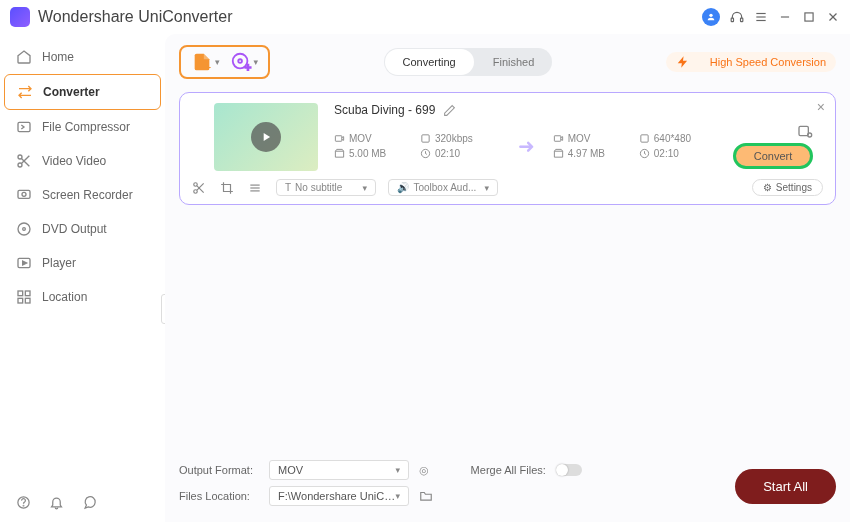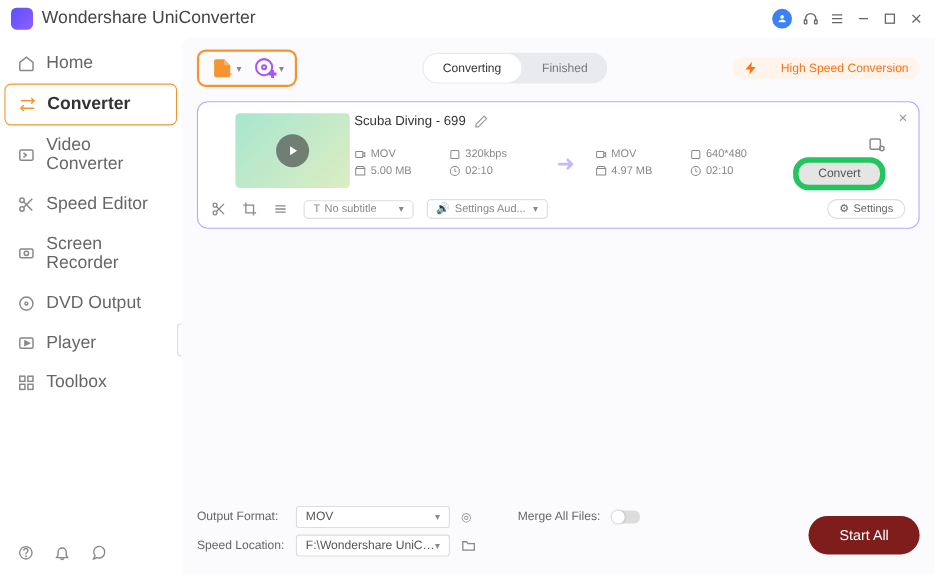--- a/index.html
+++ b/index.html
@@ -5,52 +5,52 @@
 * { box-sizing: border-box; margin: 0; padding: 0; font-family: -apple-system, BlinkMacSystemFont, "Segoe UI", Arial, sans-serif; }
 body { width: 850px; height: 522px; background: #fff; overflow: hidden; font-size: 12px; color: #333; }
 .titlebar { height: 34px; display: flex; align-items: center; padding: 0 10px; }
 .logo { width: 20px; height: 20px; background: linear-gradient(135deg,#5b4fff,#8f5fff); border-radius: 5px; margin-right: 8px; }
 .appname { font-size: 16px; color: #444; flex: 1; }
 .tb-right { display: flex; align-items: center; gap: 10px; }
 .avatar { width: 18px; height: 18px; background: #3b82f6; border-radius: 50%; display:flex;align-items:center;justify-content:center;color:#fff;font-size:10px; }
 .tb-ico { width: 14px; height: 14px; color: #666; cursor: pointer; }
 .main { display: flex; height: 488px; }
 .sidebar { width: 165px; padding: 6px 4px; display:flex; flex-direction:column; position:relative;}
-.side-item { display: flex; align-items: center; gap: 10px; padding: 9px 12px; color: #666; font-size: 16px; cursor:pointer; border-radius:6px; }
+.side-item { display: flex; align-items: center; gap: 10px; padding: 9px 12px; color: #666; font-size: 12px; cursor:pointer; border-radius:6px; }
 .side-item.active { background:#fff; border:1.5px solid #f59532; color:#333; font-weight:600; }
 .side-icon { width:16px; height:16px; color:#888; display:flex; align-items:center; justify-content:center;}
 .side-item.active .side-icon{color:#f59532;}
 .side-bottom { margin-top:auto; display:flex; gap:18px; padding:10px 12px 6px; color:#888;}
 .side-bottom span{cursor:pointer;}
 .collapse-handle{position:absolute;right:-8px;top:260px;width:12px;height:30px;background:#fff;border:1px solid #ddd;border-radius:3px;display:flex;align-items:center;justify-content:center;color:#999;font-size:10px;cursor:pointer;}
 .content { flex:1; background:#fbfbfd; border-radius:10px 0 0 0; padding:8px 14px 10px; display:flex; flex-direction:column; position:relative;}
 .topbar { display:flex; align-items:center; gap:12px; height:40px;}
 .addbox { display:flex; align-items:center; gap:10px; border:2px solid #f59532; border-radius:8px; padding:4px 10px; }
 .addbtn { display:flex; align-items:center; cursor:pointer; color:#f59532;}
 .addbtn svg{width:22px;height:22px;}
 .caret{font-size:9px;color:#888;margin-left:2px;}
 .tabswitch { margin-left:auto; margin-right:auto; display:flex; background:#e8eaed; border-radius:14px; overflow:hidden; height:28px;}
 .tab { padding:0 18px; font-size:11px; color:#777; display:flex;align-items:center; cursor:pointer;}
 .tab.active{ background:#fff; color:#333; border-radius:14px; margin:1px;}
 .highspeed { display:flex; align-items:center; gap:20px; color:#f97316; font-size:11px; cursor:pointer; padding:3px 10px; border-radius:12px; background:#fff5ec;}
 .card { margin-top:10px; border:1.5px solid #b9a8ff; border-radius:10px; padding:10px 12px 8px; background:#fff; position:relative;}
 .card-close{position:absolute;top:6px;right:10px;color:#999;cursor:pointer;font-size:14px;}
-.cardrow{display:flex;gap:4px;padding-left:22px;}
+.cardrow{display:flex;gap:16px;padding-left:22px;}
 .thumb{width:104px;height:68px;background:linear-gradient(135deg,#a8e6cf,#dcedc1);border-radius:4px;display:flex;align-items:center;justify-content:center;position:relative;}
 .playcirc{width:30px;height:30px;background:rgba(80,80,80,0.7);border-radius:50%;display:flex;align-items:center;justify-content:center;color:#fff;}
 .info{flex:1;display:flex;flex-direction:column;}
 .filetitle{display:flex;align-items:center;gap:8px;font-size:12px;color:#333;margin-bottom:6px;}
 .filetitle .edit-ico{color:#999;cursor:pointer;}
 .metarow{display:flex;align-items:center;gap:14px;}
 .metagrid{display:grid;grid-template-columns:80px 80px;row-gap:4px;column-gap:6px;font-size:10px;color:#888;}
 .mcell{display:flex;align-items:center;gap:4px;}
 .arrow{color:#c8b8ff;font-size:20px;margin:0 4px;}
 .outcol{display:flex;flex-direction:column;gap:4px;align-items:flex-end;}
 .gear-sm{color:#888;cursor:pointer;}
-.convertbtn{border:5px solid #22c55e;background:#e5e5e5;color:#555;border-radius:14px;padding:4px 18px;font-size:11px;cursor:pointer;}
+.convertbtn{border:3px solid #22c55e;background:#fdba74;color:#555;border-radius:14px;padding:4px 18px;font-size:11px;cursor:pointer;}
 .toolrow{display:flex;align-items:center;gap:12px;margin-top:8px;}
 .toolico{color:#888;cursor:pointer;width:16px;text-align:center;}
 .sel{border:1px solid #ddd;border-radius:4px;padding:2px 8px;font-size:10px;color:#888;background:#fff;cursor:pointer;display:flex;align-items:center;gap:4px;}
 .sel .dd{margin-left:auto;font-size:9px;}
 .settingsbtn{margin-left:auto;border:1px solid #ddd;border-radius:12px;padding:2px 10px;font-size:10px;color:#666;display:flex;align-items:center;gap:4px;cursor:pointer;}
 .footer{margin-top:auto;border-top:0;padding-top:6px;}
 .frow{display:flex;align-items:center;gap:10px;font-size:11px;color:#666;margin-bottom:6px;}
 .frow .lbl{width:80px;}
 .fsel{border:1px solid #ddd;border-radius:3px;padding:3px 8px;width:140px;background:#fff;display:flex;align-items:center;font-size:11px;color:#555;}
 .fsel .dd{margin-left:auto;font-size:9px;color:#888;}
@@ -123,32 +123,32 @@
         </span>
         <span>Converter</span>
       </div>
     <div class="side-item">
         <span class="side-icon">
           <svg viewBox="0 0 24 24" width="16" height="16" fill="none" stroke="currentColor" stroke-width="2">
             <rect x="3" y="5" width="18" height="14" rx="2"></rect>
             <path d="M8 9l4 3-4 3"></path>
           </svg>
         </span>
-        <span>Video Converter</span>
+        <span>File Compressor</span>
       </div>
     <div class="side-item">
         <span class="side-icon">
           <svg viewBox="0 0 24 24" width="16" height="16" fill="none" stroke="currentColor" stroke-width="2">
             <circle cx="6" cy="6" r="3"></circle>
             <circle cx="6" cy="18" r="3"></circle>
             <line x1="20" y1="4" x2="8.5" y2="15.5"></line>
             <line x1="20" y1="20" x2="8.5" y2="8.5"></line>
           </svg>
         </span>
-        <span>Speed Editor</span>
+        <span>Video Video</span>
       </div>
     <div class="side-item">
         <span class="side-icon">
           <svg viewBox="0 0 24 24" width="16" height="16" fill="none" stroke="currentColor" stroke-width="2">
             <rect x="3" y="5" width="18" height="12" rx="2"></rect>
             <circle cx="12" cy="11" r="3"></circle>
           </svg>
         </span>
         <span>Screen Recorder</span>
       </div>
@@ -172,21 +172,21 @@
       </div>
     <div class="side-item">
         <span class="side-icon">
           <svg viewBox="0 0 24 24" width="16" height="16" fill="none" stroke="currentColor" stroke-width="2">
             <rect x="3" y="3" width="7" height="7"></rect>
             <rect x="14" y="3" width="7" height="7"></rect>
             <rect x="3" y="14" width="7" height="7"></rect>
             <rect x="14" y="14" width="7" height="7"></rect>
           </svg>
         </span>
-        <span>Toolbox</span>
+        <span>Location</span>
       </div>
     <div class="side-bottom">
       <span>
           <svg viewBox="0 0 24 24" width="15" height="15" fill="none" stroke="currentColor" stroke-width="2">
             <circle cx="12" cy="12" r="9"></circle>
             <path d="M9 9a3 3 0 115 2c-1 1-2 1-2 3"></path>
             <circle cx="12" cy="17" r="0.5" fill="currentColor"></circle>
           </svg>
         </span>
       <span>
@@ -346,21 +346,21 @@
               <line x1="4" y1="17" x2="20" y2="17"></line>
             </svg>
           </span>
         <div class="sel" style="width:100px">
             <span>T</span>
             <span>No subtitle</span>
             <span class="dd">▾</span>
           </div>
         <div class="sel" style="width:110px">
             <span>🔊</span>
-            <span>Settings Aud...</span>
+            <span>Toolbox Aud...</span>
             <span class="dd">▾</span>
           </div>
         <div class="settingsbtn">
             <span>⚙</span>
             <span>Settings</span>
           </div>
       </div>
     </div>
 
     <div class="footer">
@@ -368,21 +368,21 @@
         <span class="lbl">Output Format:</span>
         <div class="fsel">
             <span>MOV</span>
             <span class="dd">▾</span>
           </div>
         <span style="color:#888;cursor:pointer">◎</span>
         <span style="margin-left:32px">Merge All Files:</span>
         <div class="toggle"></div>
       </div>
       <div class="frow">
-        <span class="lbl">Speed Location:</span>
+        <span class="lbl">Files Location:</span>
         <div class="fsel">
             <span style="white-space:nowrap;overflow:hidden;text-overflow:ellipsis">F:\Wondershare UniConverter</span>
             <span class="dd">▾</span>
           </div>
         <span style="color:#888;cursor:pointer">
             <svg viewBox="0 0 24 24" width="14" height="14" fill="none" stroke="currentColor" stroke-width="2">
               <path d="M3 6h6l2 3h10v10H3z"></path>
             </svg>
           </span>
       </div>

